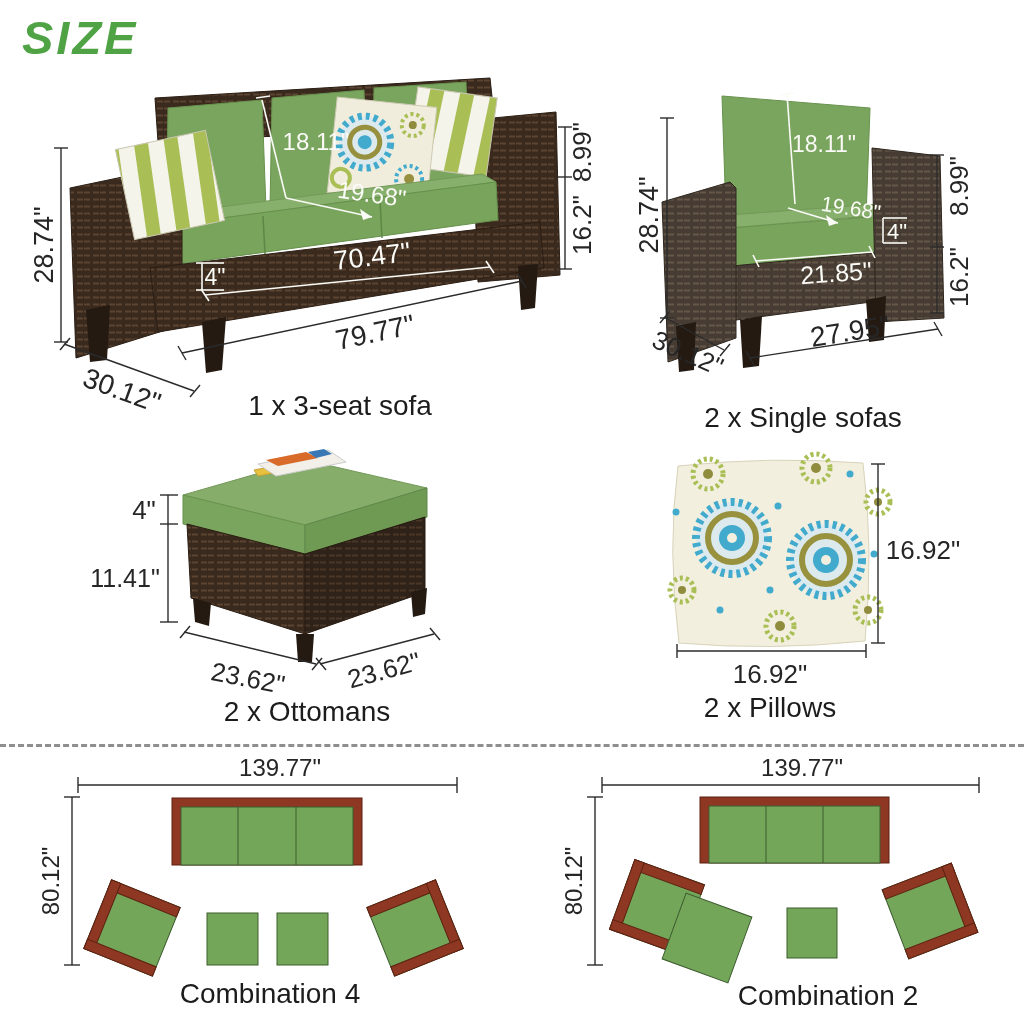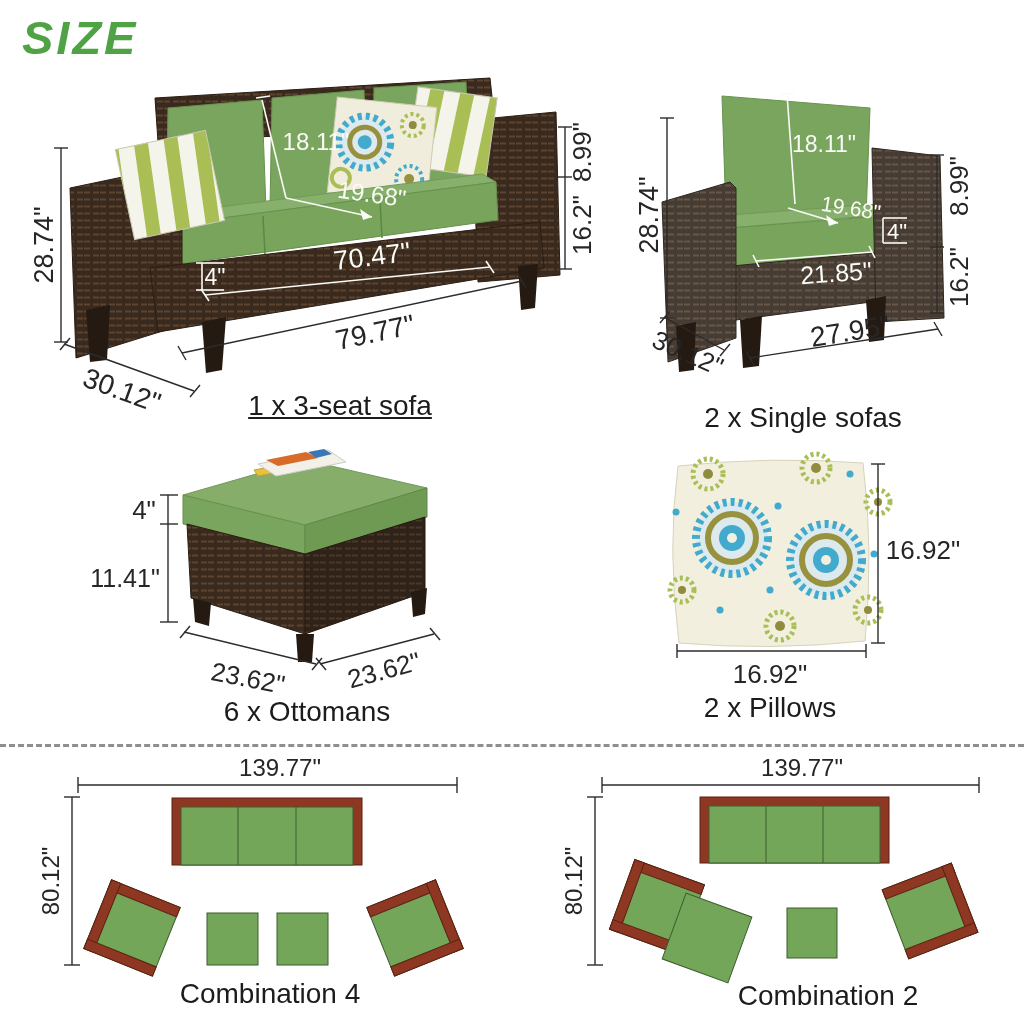--- a/index.html
+++ b/index.html
@@ -106,21 +106,21 @@
         <line x1="40" y1="280" x2="50" y2="268"></line>
         <line x1="170" y1="327" x2="180" y2="315"></line>
       </g>
       <text class="dimB" x="24" y="175" dy=".35em" font-size="27" text-anchor="middle" transform="rotate(-90 24 175)">28.74"</text>
       <text class="dimB" x="562" y="82" dy=".35em" font-size="26" text-anchor="middle" transform="rotate(-90 562 82)">8.99"</text>
       <text class="dimB" x="562" y="155" dy=".35em" font-size="26" text-anchor="middle" transform="rotate(-90 562 155)">16.2"</text>
       <text class="dimB" x="355" y="262" dy=".35em" font-size="28" text-anchor="middle" transform="rotate(-12 355 262)">79.77"</text>
       <text class="dimB" x="102" y="320" dy=".35em" font-size="28" text-anchor="middle" transform="rotate(20 102 320)">30.12"</text>
     </svg>
   </div>
-  <div class="caption" style="left:340px;top:390px;text-decoration:underline;">1 x 3-seat sofa</div>
+  <div class="caption" style="left:340px;top:390px;">1 x 3-seat sofa</div>
 
   <div class="sect" style="left:620px;top:70px;width:390px;height:360px;">
     <svg width="390" height="360" viewBox="0 0 390 360">
       <g>
         <polygon points="102,26 250,38 246,148 106,146" fill="#79a55e" stroke="#68924e"></polygon>
         <polygon points="96,146 258,134 272,144 110,158" fill="#86b06b" stroke="#74995a"></polygon>
         <polygon points="110,158 262,146 262,182 112,196" fill="#78a45c" stroke="#67914d"></polygon>
         <polygon points="112,196 262,182 266,230 116,250" fill="url(#wkB)" stroke="#2e261e"></polygon>
         <polygon points="252,78 320,86 324,248 256,252" fill="url(#wkB)" stroke="#2e261e"></polygon>
         <polygon points="42,132 110,112 116,118 116,268 48,292" fill="url(#wkB)" stroke="#2e261e"></polygon>
@@ -198,21 +198,21 @@
         <line x1="240" y1="224" x2="354" y2="194"></line>
         <line x1="236" y1="218" x2="246" y2="230"></line>
         <line x1="350" y1="188" x2="360" y2="200"></line>
       </g>
       <text class="dimB" x="64" y="70" dy=".35em" font-size="26" text-anchor="middle">4"</text>
       <text class="dimB" x="45" y="138" dy=".35em" font-size="25" text-anchor="middle">11.41"</text>
       <text class="dimB" x="168" y="238" dy=".35em" font-size="26" text-anchor="middle" transform="rotate(11 168 238)">23.62"</text>
       <text class="dimB" x="304" y="230" dy=".35em" font-size="26" text-anchor="middle" transform="rotate(-15 304 230)">23.62"</text>
     </svg>
   </div>
-  <div class="caption" style="left:307px;top:696px;">6 x Ottomans</div>
+  <div class="caption" style="left:307px;top:696px;">2 x Ottomans</div>
 
   <div class="sect" style="left:620px;top:450px;width:400px;height:290px;">
     <svg width="400" height="290" viewBox="0 0 400 290">
       <g>
         <path d="M58,16 Q150,6 243,13 Q254,100 245,191 Q150,201 59,193 Q47,100 58,16 Z" fill="#f2efdf" stroke="#d8d3ba"></path>
         <g>
           <circle cx="112" cy="88" r="36" fill="#dce9ed" stroke="#41aacd" stroke-width="8" stroke-dasharray="4 4"></circle>
           <circle cx="112" cy="88" r="24" fill="none" stroke="#98923e" stroke-width="6"></circle>
           <circle cx="112" cy="88" r="13" fill="#41aacd"></circle>
           <circle cx="112" cy="88" r="5" fill="#f2efdf"></circle>

